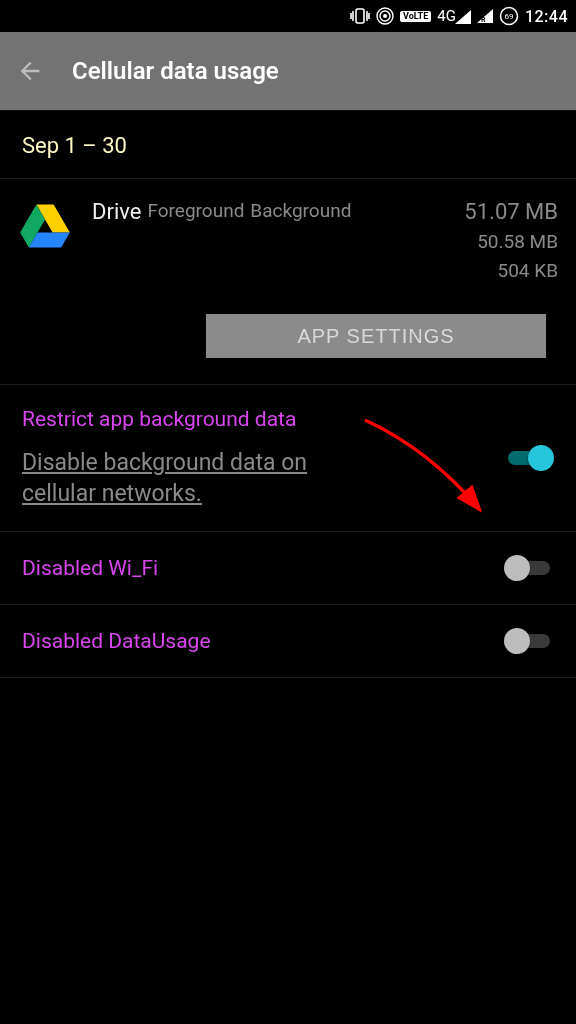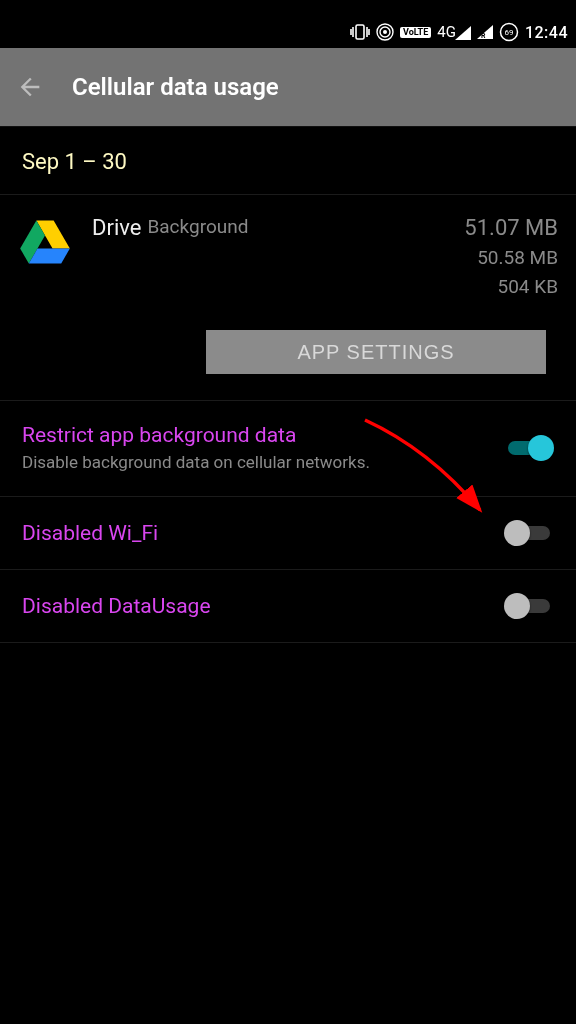--- a/index.html
+++ b/index.html
@@ -14,21 +14,20 @@
   
   .statusbar {
     height: 32px;
     display: flex;
     justify-content: flex-end;
     align-items: center;
     padding: 0 8px;
     gap: 6px;
     font-size: 16px;
     color: #fff;
-    margin-top: 16px;
   }
   .statusbar .ico { display:inline-flex; align-items:center; }
   .statusbar svg { display:block; }
   .clock { font-weight:500; letter-spacing:0.5px; }
   .volte {
     background:#fff; color:#000; font-size:9px; font-weight:700;
     padding:1px 3px; border-radius:2px; line-height:1;
   }
   .fourg { font-size:15px; line-height:1; margin-right:-2px; }
 
@@ -88,21 +87,21 @@
   
   .setting-row {
     display:flex;
     align-items:center;
     padding: 22px 22px;
     border-bottom:1px solid #1b1b1b;
     gap:16px;
   }
   .setting-text { flex:1; }
   .setting-title { font-size:21px; color:#d946ef; }
-  .setting-sub { font-size:17px; color:#8a8a8a; margin-top:4px; line-height:1.35; max-width:360px;}
+  .setting-sub { font-size:23px; color:#8a8a8a; margin-top:16px; line-height:1.35; max-width:360px;text-decoration:underline;}
   
   .switch {
     width:50px; height:28px; position:relative; flex:0 0 50px;
   }
   .track {
     position:absolute; left:4px; right:4px; top:7px; height:14px;
     background:#3a3a3a; border-radius:10px;
   }
   .thumb {
     position:absolute; top:1px; width:26px; height:26px; border-radius:50%;
@@ -177,20 +176,21 @@
   <span class="drive-icon">
     <svg width="54" height="54" viewBox="0 0 100 100">
       <polygon points="34,10 66,10 96,62 64,62" fill="#ffcf00"></polygon>
       <polygon points="34,10 4,62 20,90 50,38" fill="#11a861"></polygon>
       <polygon points="20,90 80,90 96,62 36,62" fill="#2684fc"></polygon>
     </svg>
   </span>
   <div class="summary-cols">
     <div class="labels">
       <div class="app-name">Drive</div>
+      <div class="sub-label">Foreground</div>
       <div class="sub-label">Background</div>
     </div>
     <div class="values">
       <div class="app-name" style="color:#8a8a8a;">51.07 MB</div>
       <div class="sub-value">50.58 MB</div>
       <div class="sub-value">504 KB</div>
     </div>
   </div>
 </div>
 

